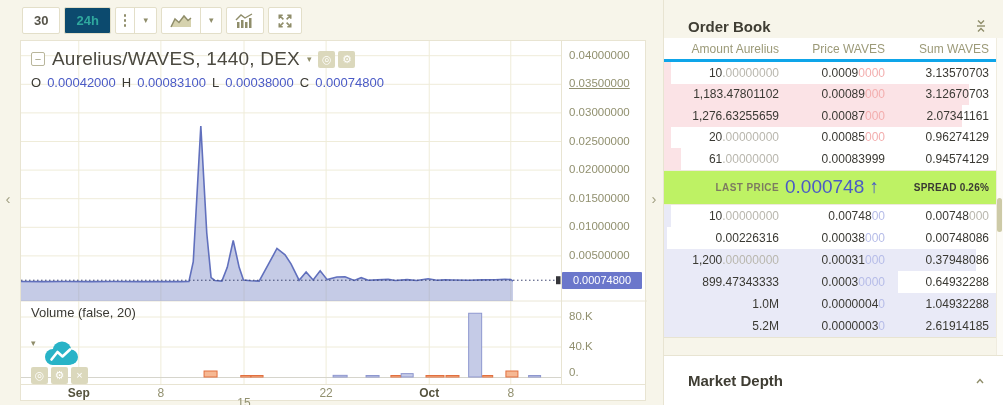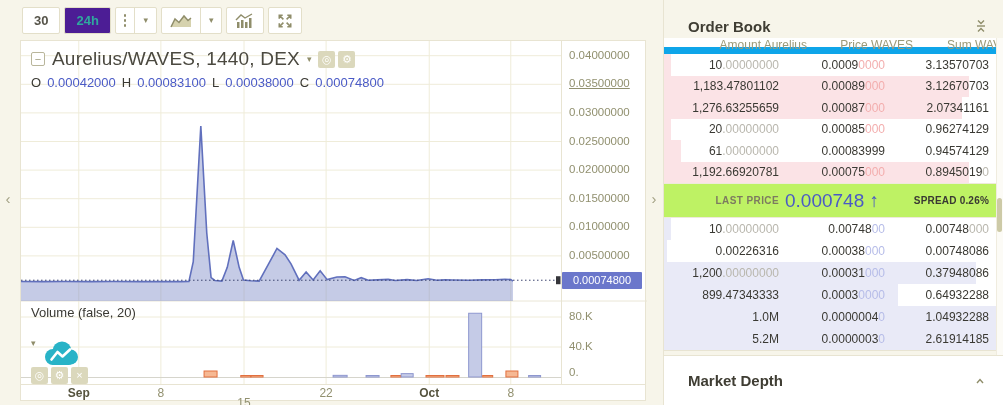--- a/index.html
+++ b/index.html
@@ -4,21 +4,21 @@
 <style>
   * { margin:0; padding:0; box-sizing:border-box; }
   html,body { background:#f7f5ea; }
   body { font-family:"Liberation Sans","DejaVu Sans",sans-serif; }
   #app { position:relative; width:1003px; height:405px; background:#f7f5ea; overflow:hidden; }
 
   
   .toolbar { position:absolute; left:22px; top:7px; height:27px; display:flex; align-items:stretch; gap:4px; }
   .tb-btn, .tb-group { background:#fff; border:1px solid #e3dfc9; border-radius:2px; display:flex; align-items:center; }
   .tb-btn { padding:0 11px; font-size:13px; font-weight:bold; color:#56544a; cursor:pointer; }
-  .tb-btn.active { color:#2fa89e; background:#4c1d95; }
+  .tb-btn.active { color:#2fa89e; background:#0c4a6e; }
   .tb-group > div { display:flex; align-items:center; justify-content:center; padding:0 8px; height:100%; cursor:pointer; }
   .tb-group > div + div { border-left:1px solid #e3dfc9; }
   .caret { color:#8f8d6a; font-size:9px; line-height:1; }
   .dots-icon { display:flex; flex-direction:column; gap:2.5px; }
   .dots-icon i { width:2.5px; height:2.5px; border-radius:50%; background:#8f8d6a; }
   .tb-icon svg { display:block; }
 
   
   .chart-panel { position:absolute; left:20px; top:40px; width:626px; height:361px; background:#fff; border:1px solid #e8e4d2; }
   #chart-svg { position:absolute; left:0; top:0; pointer-events:none; }
@@ -42,21 +42,21 @@
   .x-label.major { color:#55533e; font-weight:bold; }
 
   .pane-chevron { position:absolute; top:190px; font-size:15px; color:#a3a184; cursor:pointer; z-index:5; width:14px; text-align:center; }
   .logo { position:absolute; left:22px; top:299px; z-index:3; }
 
   
   .ob-panel { position:absolute; left:663px; top:0; width:340px; height:405px; border-left:1px solid #e8e4d2; }
   .ob-title-row { height:52px; display:flex; align-items:center; justify-content:space-between; padding:0 14px 0 24px; }
   .ob-title { font-size:15px; font-weight:bold; color:#3f3d33; }
   .ob-content { position:absolute; left:0; top:38px; width:100%; background:#fff; border-bottom:1px solid #e8e4d2; }
-  .ob-cols { display:grid; grid-template-columns:115px 106px 104px; padding-right:15px; height:16px; align-items:center; border-bottom:7px solid #0ea5e9;padding-left:28px; }
+  .ob-cols { display:grid; grid-template-columns:115px 106px 104px; padding-right:15px; height:24px; align-items:center; border-bottom:3px solid #0ea5e9; }
   .ob-cols div { font-size:12px; color:#9c9a78; text-align:right; }
   .ob-row { position:relative; display:grid; grid-template-columns:115px 106px 104px; padding-right:15px; height:21.5px; align-items:center; cursor:pointer; }
   .ob-row .cell { position:relative; z-index:1; font-size:12px; text-align:right; color:#3a3933; white-space:nowrap; }
   .depth-bar { position:absolute; left:0; top:0; bottom:0; z-index:0; }
   .depth-bar.ask { background:#fbe3e6; }
   .depth-bar.bid { background:#e9eaf7; }
   .faded { color:#b9b7ae; }
   .px-ask { color:#e14b4b; }
   .px-ask .faded { color:#f3aeae; }
   .px-bid { color:#4d5cc5; }
@@ -278,26 +278,20 @@
             <div class="cell"><span>20</span><span class="faded">.00000000</span></div>
             <div class="cell px-ask"><span>0.00085</span><span class="faded">000</span></div>
             <div class="cell"><span>0.96274129</span><span class="faded"></span></div>
           </div>
           <div class="ob-row">
             <div class="depth-bar ask" style="width: 5%;"></div>
             <div class="cell"><span>61</span><span class="faded">.00000000</span></div>
             <div class="cell px-ask"><span>0.00083999</span><span class="faded"></span></div>
             <div class="cell"><span>0.94574129</span><span class="faded"></span></div>
           </div>
-          <div class="ob-row">
-            <div class="depth-bar ask" style="width: 90%;"></div>
-            <div class="cell"><span>1,192.66920781</span><span class="faded"></span></div>
-            <div class="cell px-ask"><span>0.00075</span><span class="faded">000</span></div>
-            <div class="cell"><span>0.8945019</span><span class="faded">0</span></div>
-          </div>
         </div>
 
       <div class="ob-last">
         <div class="lp-label">LAST PRICE</div>
         <div class="lp-value"><span>0.000748</span> <span>↑</span></div>
         <div class="lp-spread">SPREAD 0.26%</div>
       </div>
 
       <div id="bids">
           <div class="ob-row" style="height: 22px;">

